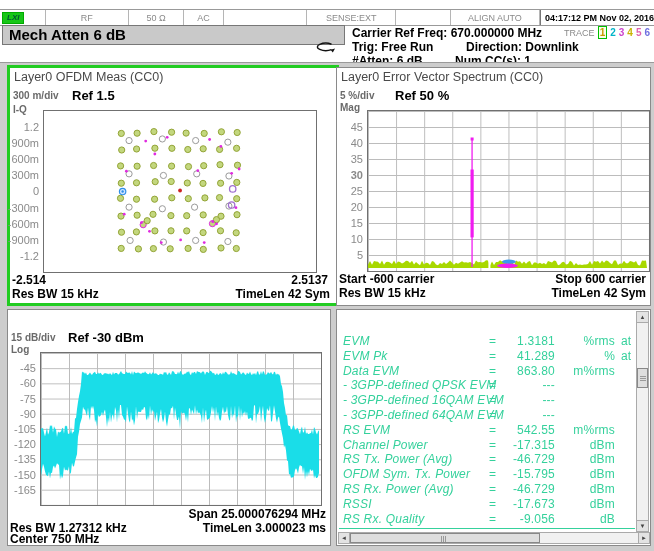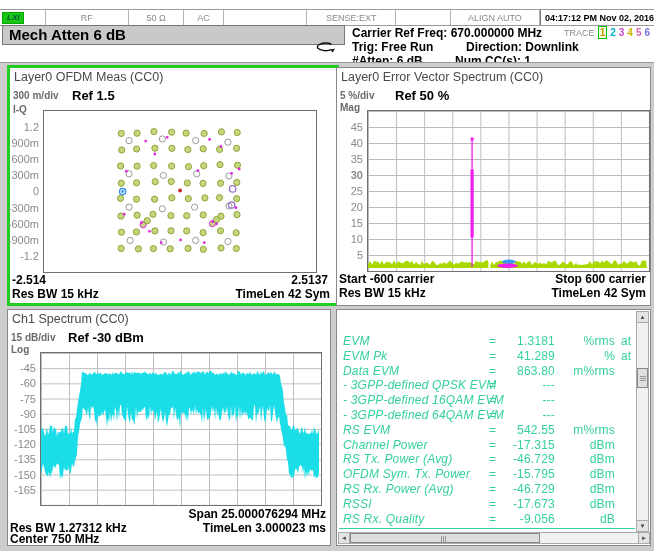--- a/index.html
+++ b/index.html
@@ -265,21 +265,20 @@
             <rect x="102.6" y="26.5" width="3" height="3" fill="#f01cf0"></rect>
           </svg>
       </div>
       <div class="ann" style="left:2px;top:204px;">Start -600  carrier</div>
       <div class="ann" style="right:4px;top:204px;">Stop 600  carrier</div>
       <div class="ann" style="left:2px;top:218px;">Res BW 15 kHz</div>
       <div class="ann" style="right:4px;top:218px;">TimeLen 42  Sym</div>
     </div>
 
     <div class="panel" id="p-spec">
-      <div class="ptitle">Ch1 Spectrum (CC0)</div>
       <div class="pscale" style="left:3px;top:22px;">15 dB/div</div>
       <div class="pref" style="left:60px;top:20px;">Ref -30 dBm</div>
       <div class="pscale" style="left:3px;top:34px;">Log</div>
       <div class="tickcol" style="width:30px;" id="spec-yticks">
           <div class="ytick" style="top: 52.2px;">-45</div>
           <div class="ytick" style="top: 67.4px;">-60</div>
           <div class="ytick" style="top: 82.6px;">-75</div>
           <div class="ytick" style="top: 97.8px;">-90</div>
           <div class="ytick" style="top: 113px;">-105</div>
           <div class="ytick" style="top: 128.2px;">-120</div>

